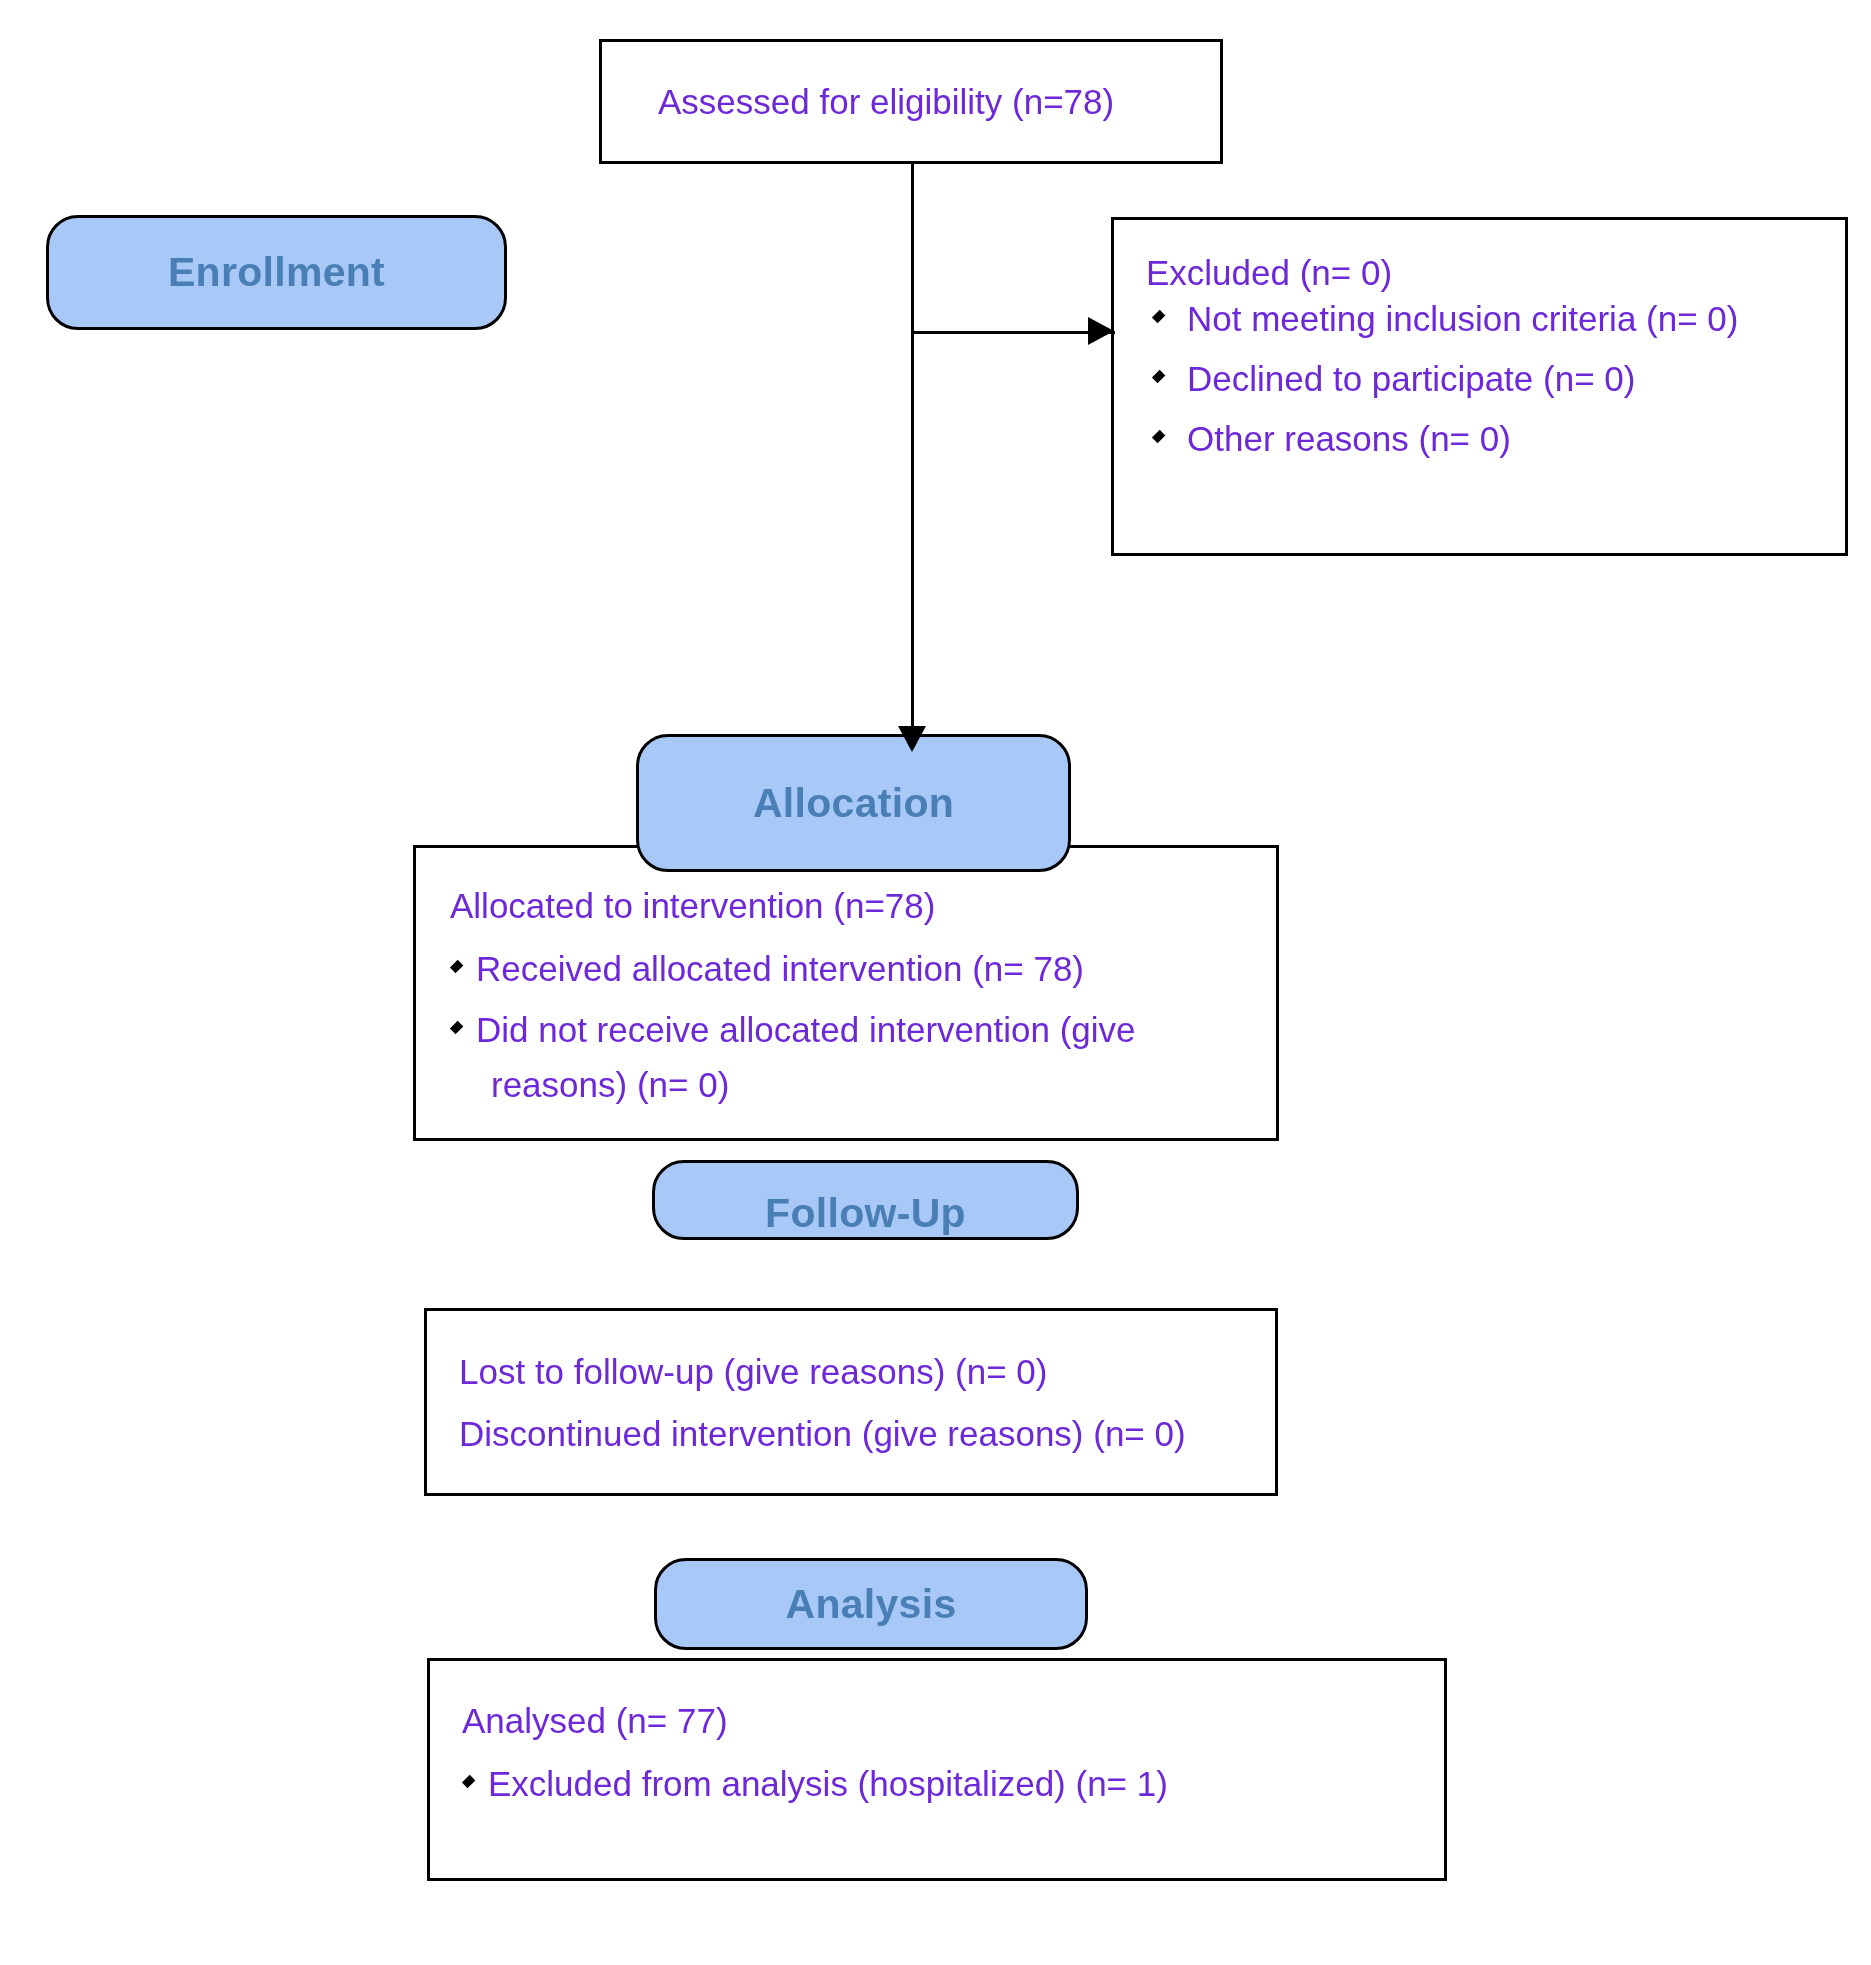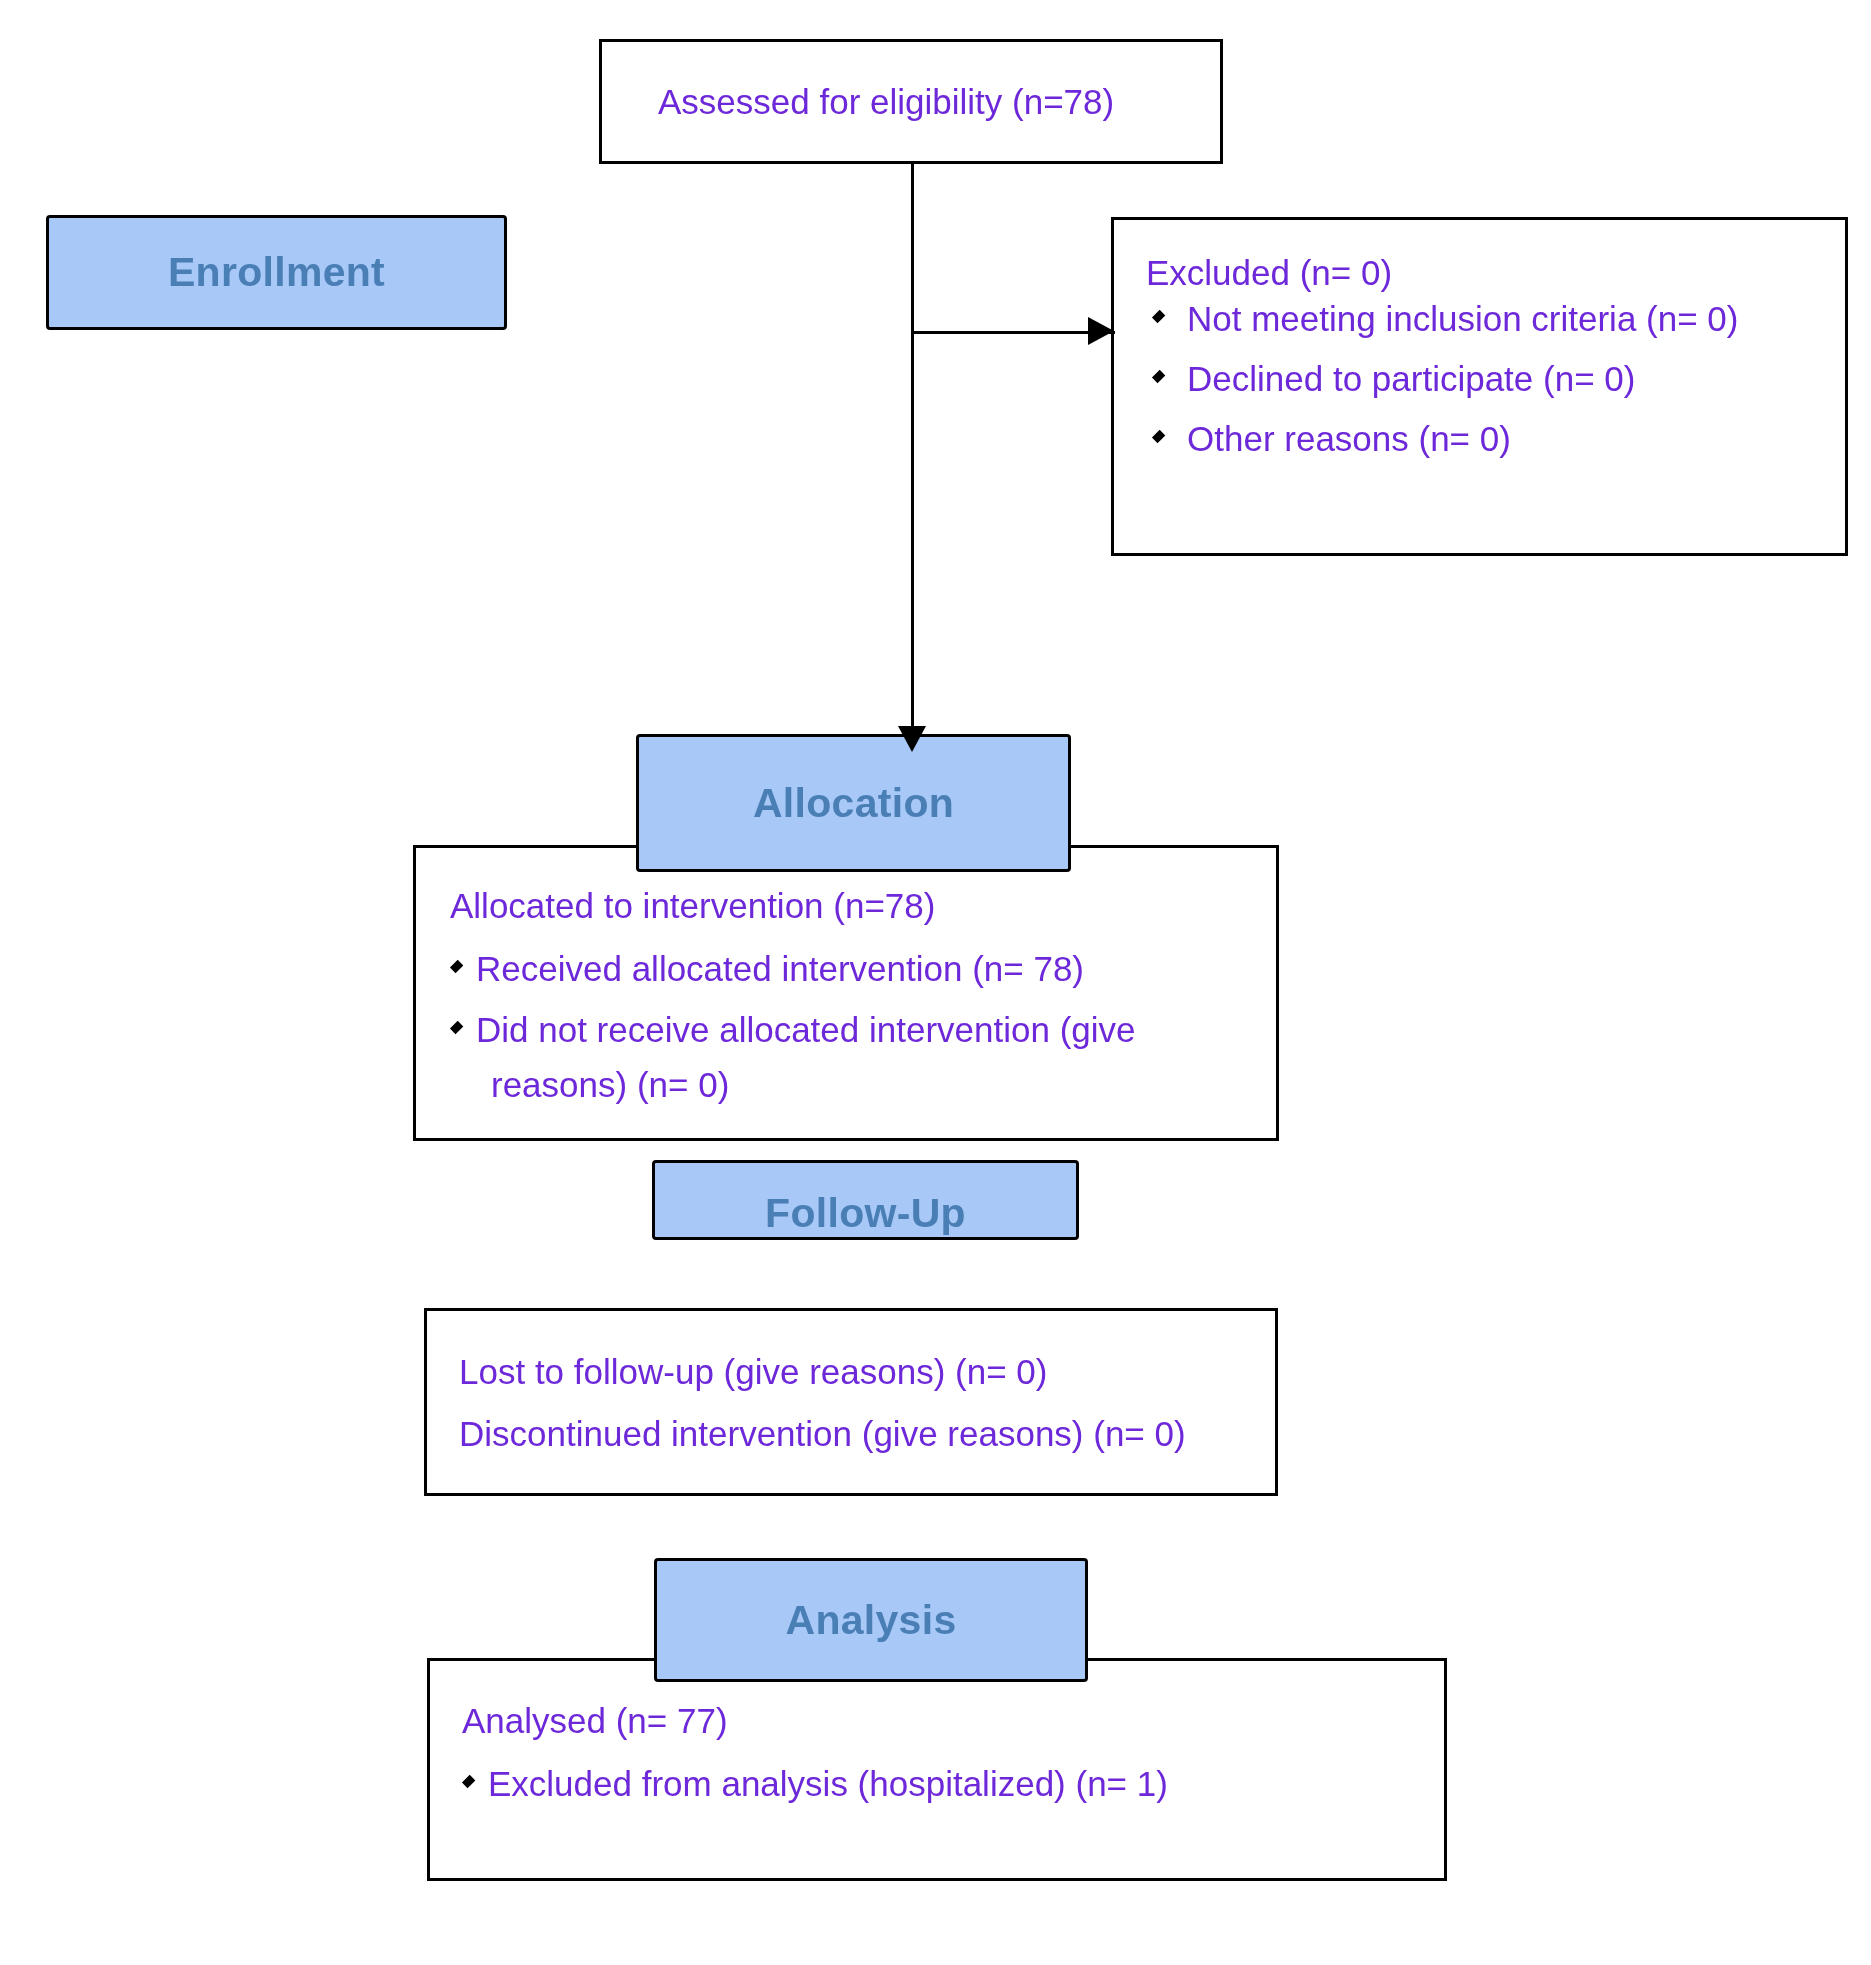--- a/index.html
+++ b/index.html
@@ -28,21 +28,21 @@
     line-height: 1.30;
     color: #6d28d9;
   }
 
   
   .stage {
     position: absolute;
     box-sizing: border-box;
     background: #a8c8f8;
     border: 3.3px solid #000000;
-    border-radius: 4px;
+    border-radius: 32px;
     color: #4a7fb5;
     font-weight: bold;
     font-size: 41px;
     display: flex;
     align-items: center;
     justify-content: center;
     letter-spacing: 0.3px;
     z-index: 5;
   }
 
@@ -176,21 +176,21 @@
 
   <div class="stage" style="left:652px; top:1160px; width:427px; height:80px; overflow:hidden; align-items:flex-end; padding-top:12px;">
     <span>Follow-Up</span>
   </div>
 
   <div class="box" style="left:424px; top:1308px; width:854px; height:188px; padding:38px 0 0 32px;">
     <span class="line">Lost to follow-up (give reasons) (n= 0)</span>
     <span class="line" style="margin-top:16px;">Discontinued intervention (give reasons) (n= 0)</span>
   </div>
 
-  <div class="stage" style="left:654px; top:1558px; width:434px; height:124px;text-align:center;">
+  <div class="stage" style="left:654px; top:1558px; width:434px; height:92px;text-align:center;">
     <span>Analysis</span>
   </div>
 
   <div class="box" style="left:427px; top:1658px; width:1020px; height:223px; padding:37px 0 8px 32px;">
     <span class="line">Analysed    (n= 77)</span>
     <ul class="bullets tight" style="margin-top:17px;">
       <li>
         <span class="bullet"></span>
         <span>Excluded from analysis (hospitalized) (n= 1)</span>
       </li>

